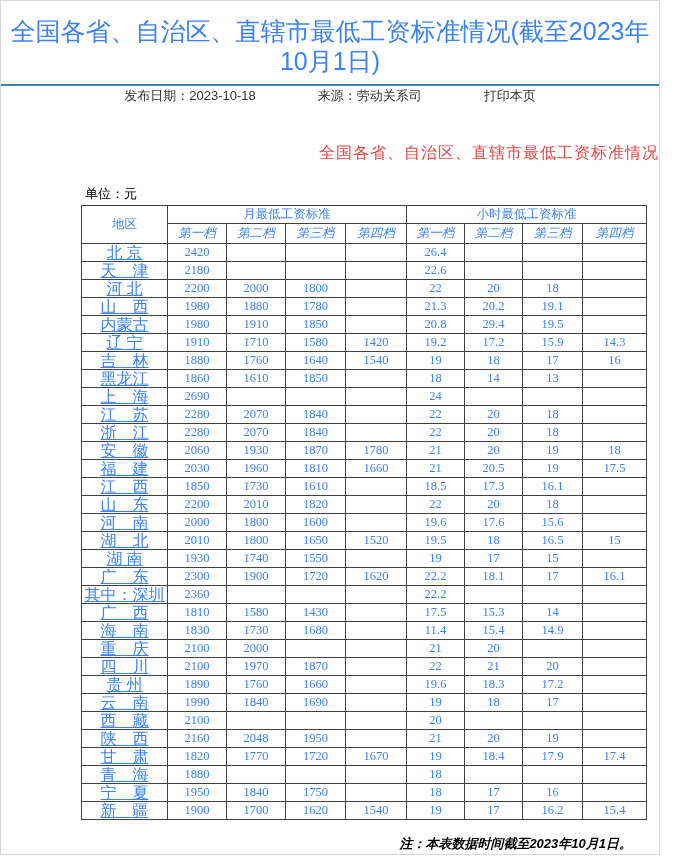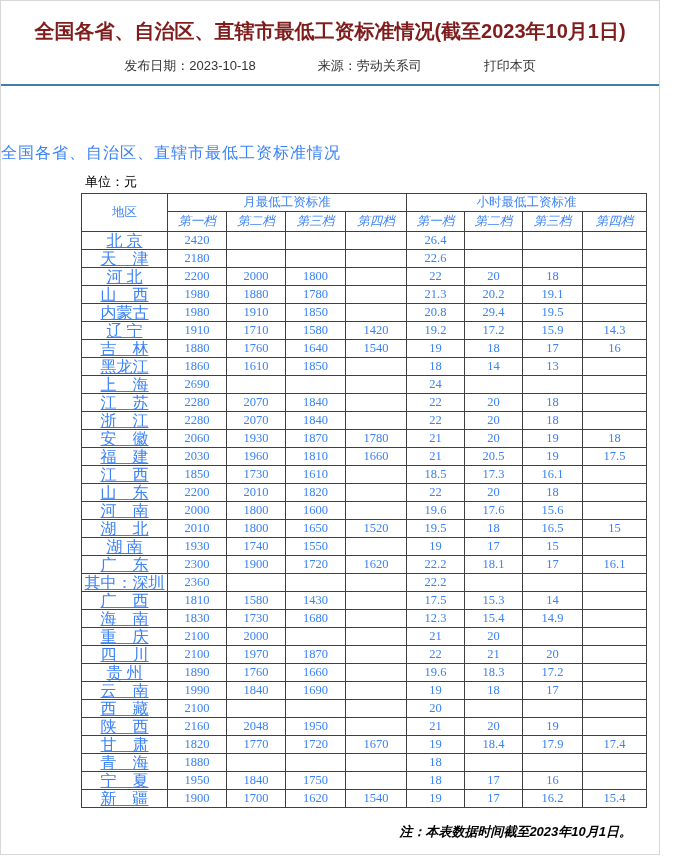--- a/index.html
+++ b/index.html
@@ -1,24 +1,24 @@
 <!DOCTYPE html>
 <html><head>
 <meta charset="utf-8">
 <style>
   html,body{margin:0;padding:0;background:#fff;}
   body{width:678px;height:859px;position:relative;font-family:"Liberation Sans",sans-serif;}
   .page{position:absolute;left:0;top:0;width:658px;height:853px;border:1px solid #d8d8d8;background:#fff;}
   .top{box-sizing:border-box;height:85px;border-bottom:2px solid #3f7fa8;padding-top:15px;text-align:center;}
-  .top-title{font-size:20px;font-weight:bold;color:#7f1d1d;letter-spacing:0px;line-height:30px;}
+  .top-title{font-size:25px;font-weight:normal;color:#3b82f6;letter-spacing:0px;line-height:30px;}
   .meta-row{margin-top:11px;display:flex;justify-content:center;gap:62px;font-size:13px;color:#333;}
   .meta-item{white-space:nowrap;}
   .print-link{cursor:pointer;color:#333;text-decoration:none;}
-  .doc-title{margin-top:57px;text-align:left;font-size:16px;color:#3b82f6;font-weight:500;letter-spacing:1px;}
-  .unit{margin:9px 0 2px 84px;font-size:13px;color:#000;font-family:"Liberation Serif","DejaVu Serif",serif;}
+  .doc-title{margin-top:57px;text-align:right;font-size:16px;color:#ef4444;font-weight:500;letter-spacing:1px;}
+  .unit{margin:21px 0 2px 84px;font-size:13px;color:#000;font-family:"Liberation Serif","DejaVu Serif",serif;}
   table.wage{margin-left:80px;width:565px;border-collapse:collapse;table-layout:fixed;
     font-family:"Liberation Serif","DejaVu Serif",serif;color:#3b82f6;}
   table.wage th,table.wage td{border:1px solid #404040;padding:0;text-align:center;overflow:hidden;
     font-weight:normal;font-size:12.5px;}
   table.wage thead th{height:17px;line-height:17px;}
   table.wage thead tr.tier-row th{height:19px;line-height:19px;font-style:italic;}
   table.wage tbody td{height:17px;line-height:17px;white-space:nowrap;}
   table.wage td.region{font-size:16px;text-decoration:underline;}
   .note{margin:15px 27px 0 0;text-align:right;font-size:13px;font-weight:bold;color:#000;font-style:italic;}
 </style>
@@ -299,21 +299,21 @@
           <td>15.3</td>
           <td>14</td>
           <td></td>
         </tr>
         <tr>
           <td class="region">海　南</td>
           <td>1830</td>
           <td>1730</td>
           <td>1680</td>
           <td></td>
-          <td>12.3</td>
+          <td>11.4</td>
           <td>15.4</td>
           <td>14.9</td>
           <td></td>
         </tr>
         <tr>
           <td class="region">重　庆</td>
           <td>2100</td>
           <td>2000</td>
           <td></td>
           <td></td>

